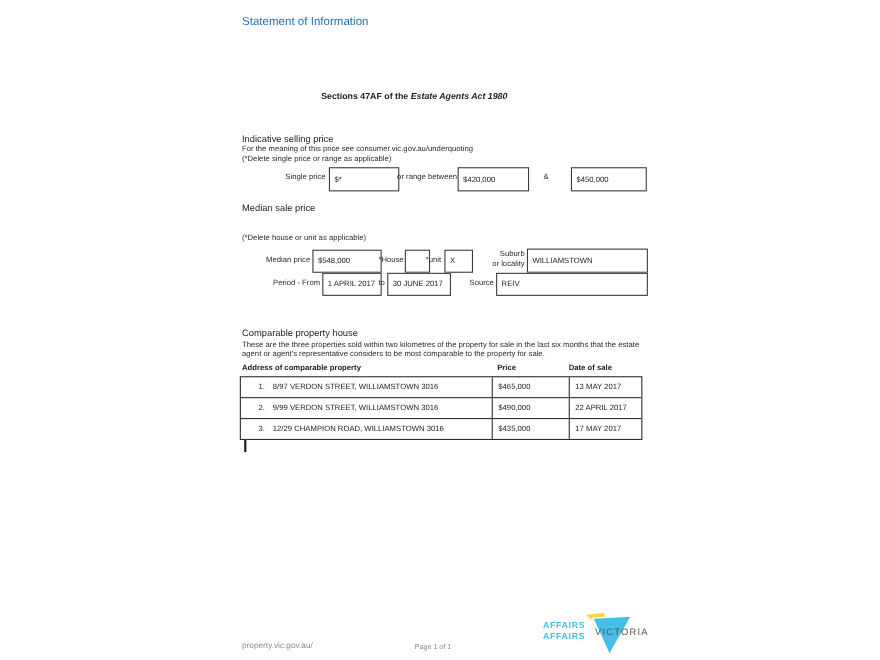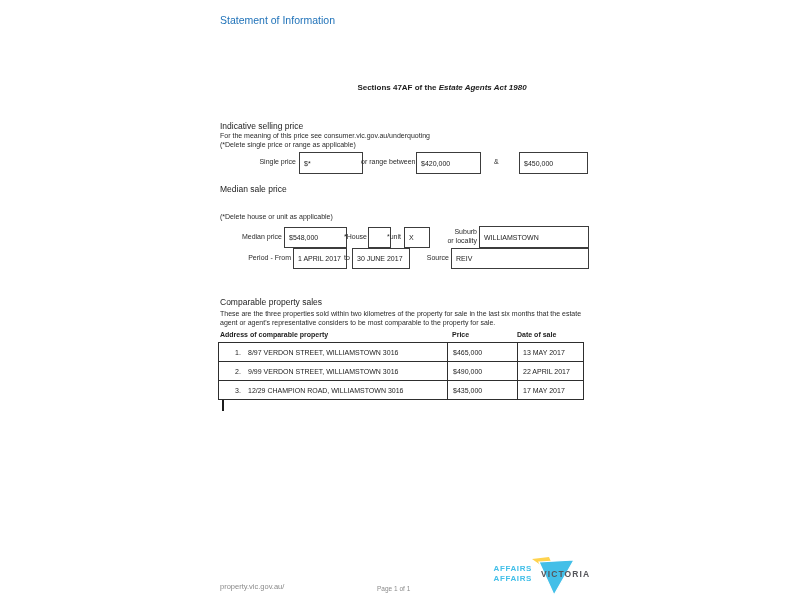--- a/index.html
+++ b/index.html
@@ -8,21 +8,21 @@
     font-family:"Liberation Sans","DejaVu Sans",sans-serif;color:#222;
     position:relative;overflow:hidden;
   }
   #canvas{position:relative;width:800px;height:446px;background:#fff}
   .abs{position:absolute}
 
   
   .eyebrow{left:220px;top:14px;font-size:10.5px;color:#2173b9}
   .doc-title{left:220px;top:27px;width:390px;font-size:12.5px;font-weight:bold;
              line-height:15px;color:#2173b9;white-space:pre-line;letter-spacing:-.1px}
-  .subtitle{left:292px;top:83px;width:300px;text-align:center;font-size:8px;font-weight:bold;color:#1c1c1c}
+  .subtitle{left:292px;top:83px;width:300px;text-align:left;font-size:8px;font-weight:bold;color:#1c1c1c}
   .subtitle .act{font-style:italic}
 
   
   .h2{font-size:8.5px;font-weight:normal;color:#1c1c1c}
   .note{font-size:7px;color:#2a2a2a}
   .lbl{font-size:7px;color:#2a2a2a}
   .lbl-r{text-align:right}
 
   
   .fbox{position:absolute;border:1px solid #3c3c3c;background:#fff;
@@ -39,21 +39,21 @@
   .c-date{flex:1;display:flex;align-items:center;padding-left:5px}
 
   .cursor{left:222px;top:400px;width:1.5px;height:11px;background:#1c1c1c}
 
   
   .f-url{left:220px;top:582px;font-size:7.5px;color:#8a8a8a}
   .f-page{left:377px;top:585px;font-size:6.5px;color:#8a8a8a}
   .logo-caption{left:476px;top:564px;width:56px;text-align:right;font-size:8px;font-weight:bold;
                 letter-spacing:.6px;line-height:9.5px;color:#43bfe8}
   .logo-mark{left:532px;top:556px}
-  .logo-victoria{left:541px;top:569px;font-size:8.5px;font-weight:bold;letter-spacing:1.1px;
+  .logo-victoria{left:541px;top:569px;font-size:8.5px;font-weight:normal;letter-spacing:1.1px;
                  color:#55565b;z-index:2}
 </style>
 </head>
 <body>
 
 <div id="canvas">
 
   <div class="abs eyebrow">Statement of Information</div>
   <div class="abs subtitle">
     <span>Sections 47AF of the </span><span class="act">Estate Agents Act 1980</span>
@@ -85,21 +85,21 @@
   </div>
   <div class="fbox" style="left:479px;top:226px;width:104px;height:20px">WILLIAMSTOWN</div>
 
   <div class="abs lbl lbl-r" style="left:210px;top:254px;width:81px">Period - From</div>
   <div class="fbox" style="left:293px;top:248px;width:48px;height:19px">1 APRIL 2017</div>
   <div class="abs lbl" style="left:344px;top:254px">to</div>
   <div class="fbox" style="left:352px;top:248px;width:52px;height:19px">30 JUNE 2017</div>
   <div class="abs lbl lbl-r" style="left:399px;top:254px;width:50px">Source</div>
   <div class="fbox" style="left:451px;top:248px;width:132px;height:19px">REIV</div>
 
-  <div class="abs h2" style="left:220px;top:297px">Comparable property sales</div>
+  <div class="abs h2" style="left:220px;top:297px">Comparable property house</div>
   <div class="abs note" style="left:220px;top:309px;width:380px;white-space:pre-line;line-height:9px">These are the three properties sold within two kilometres of the property for sale in the last six months that the estate
 agent or agent's representative considers to be most comparable to the property for sale.</div>
 
   <div class="abs tbl-head" style="left:220px;top:331px">Address of comparable property</div>
   <div class="abs tbl-head" style="left:452px;top:331px">Price</div>
   <div class="abs tbl-head" style="left:517px;top:331px">Date of sale</div>
 
   <div class="abs tbl">
     <div class="trow">
       <div class="c-addr">

